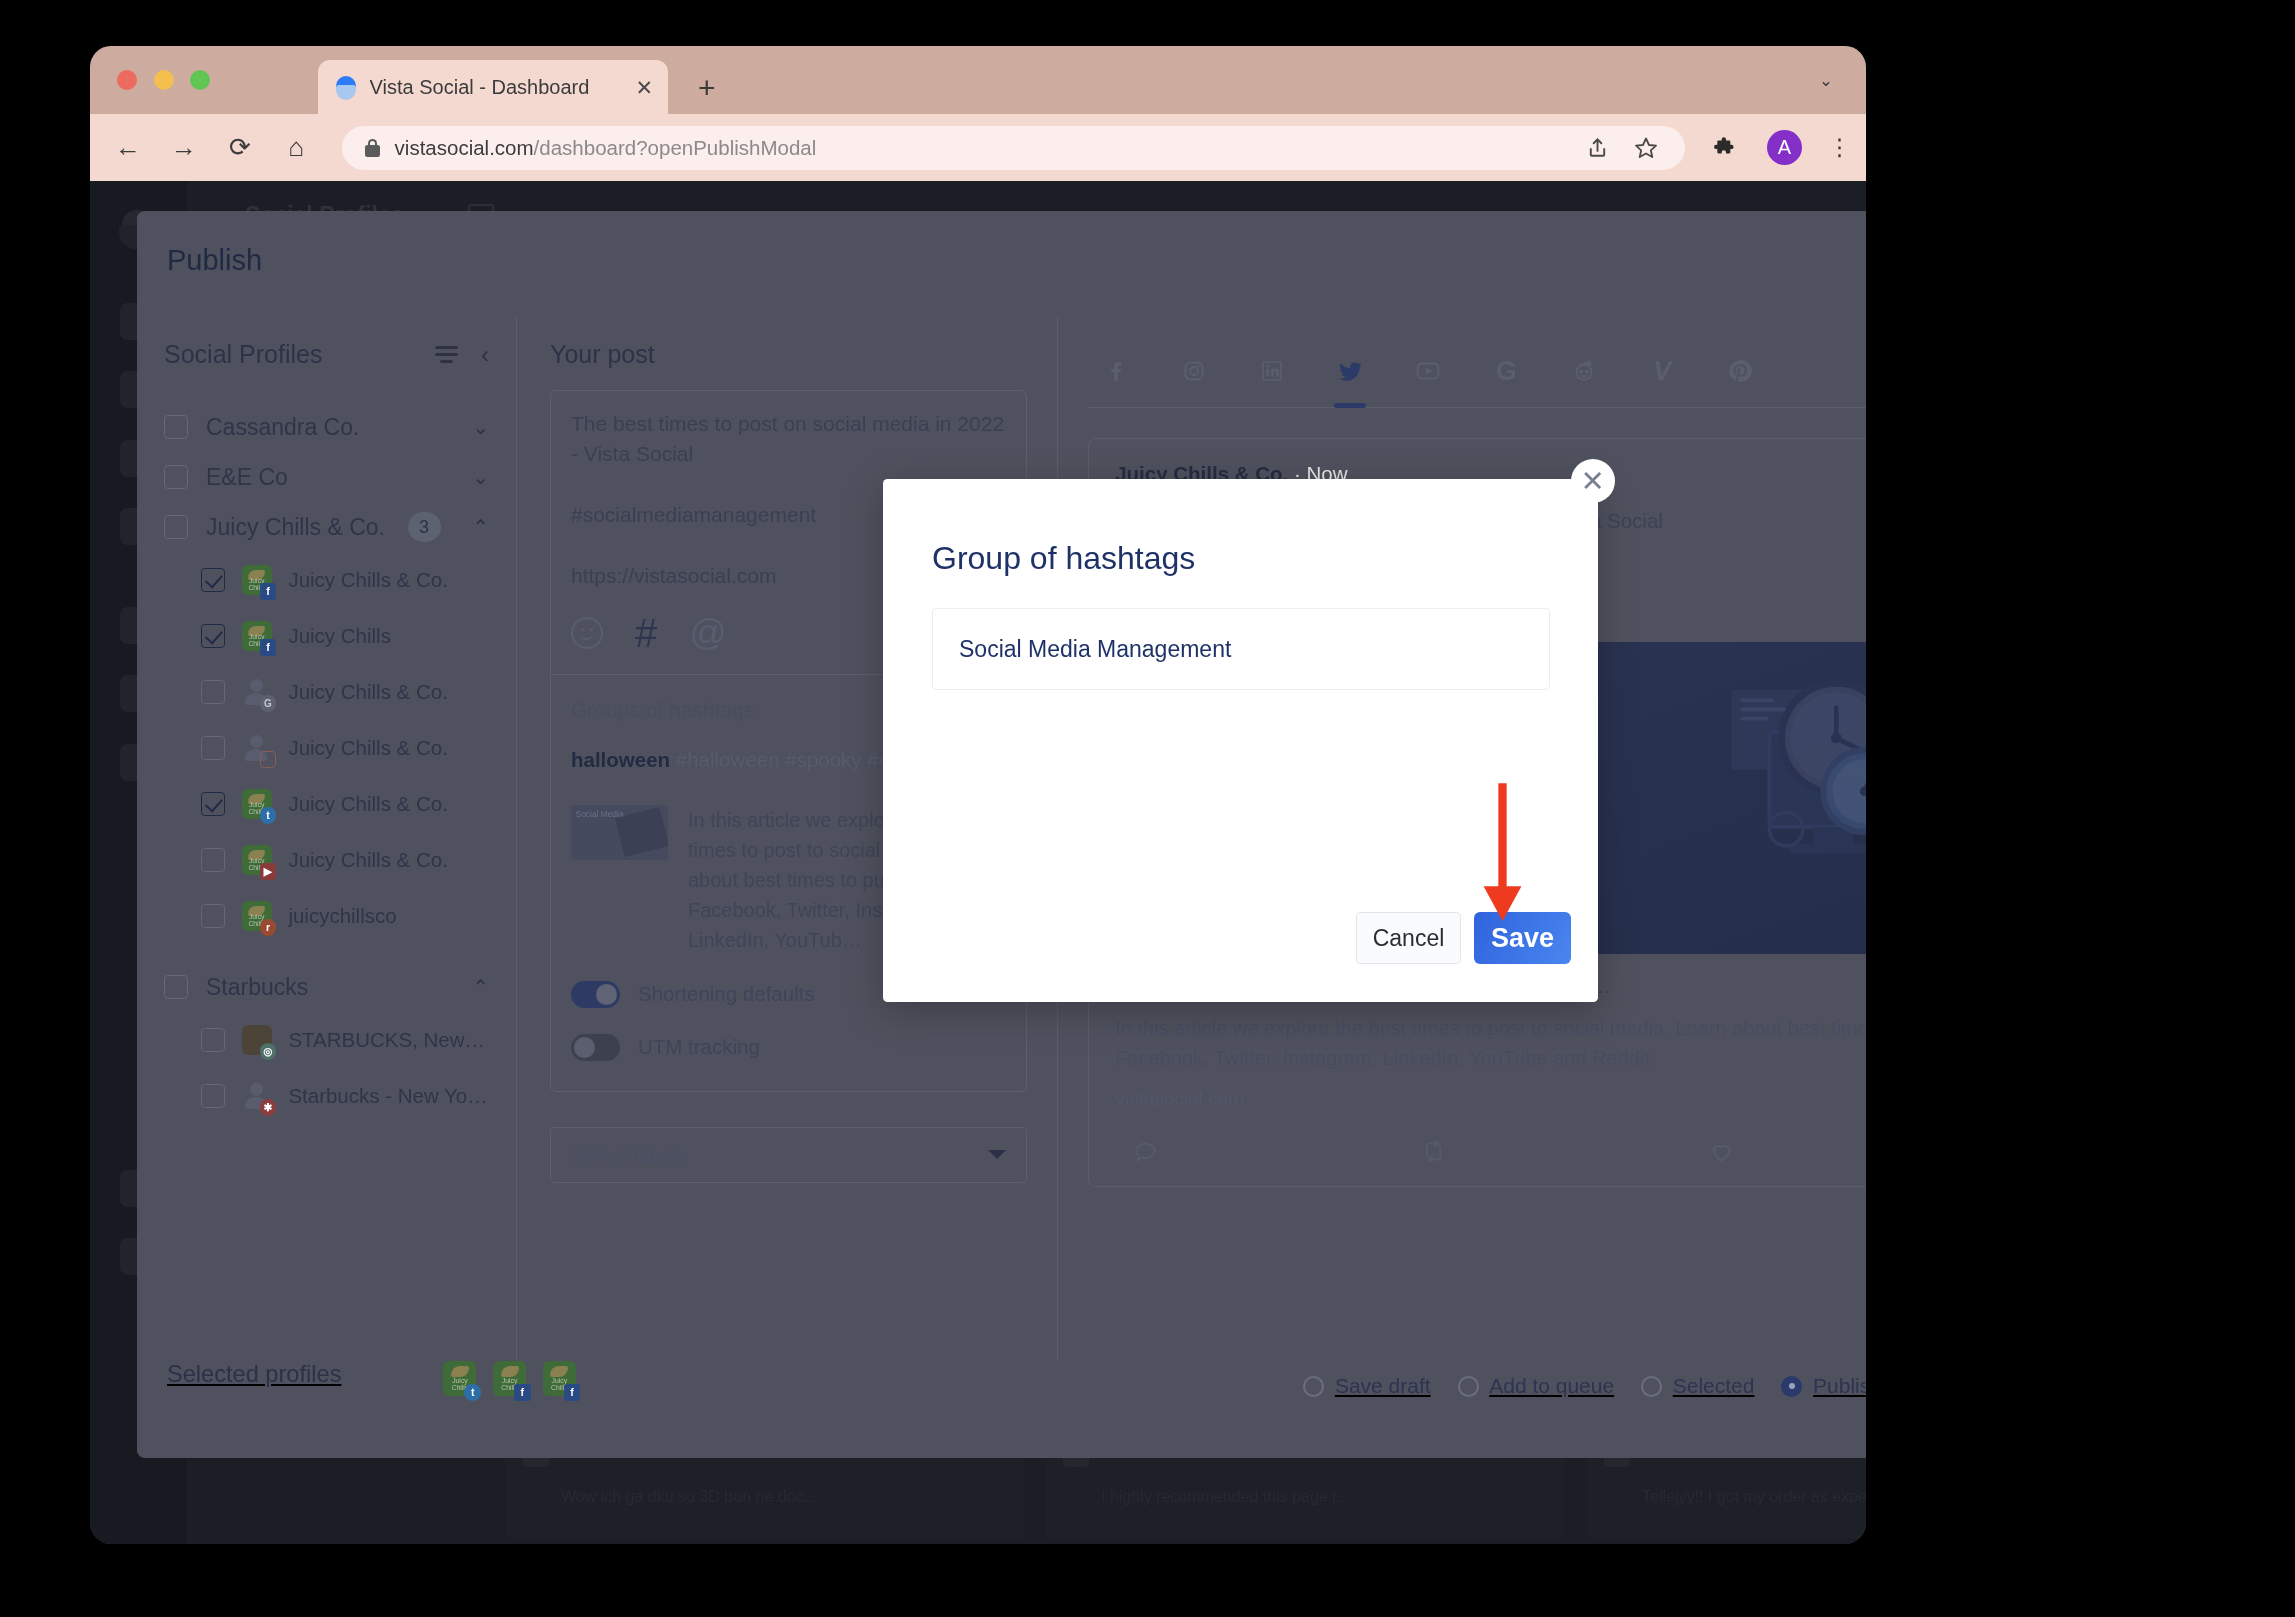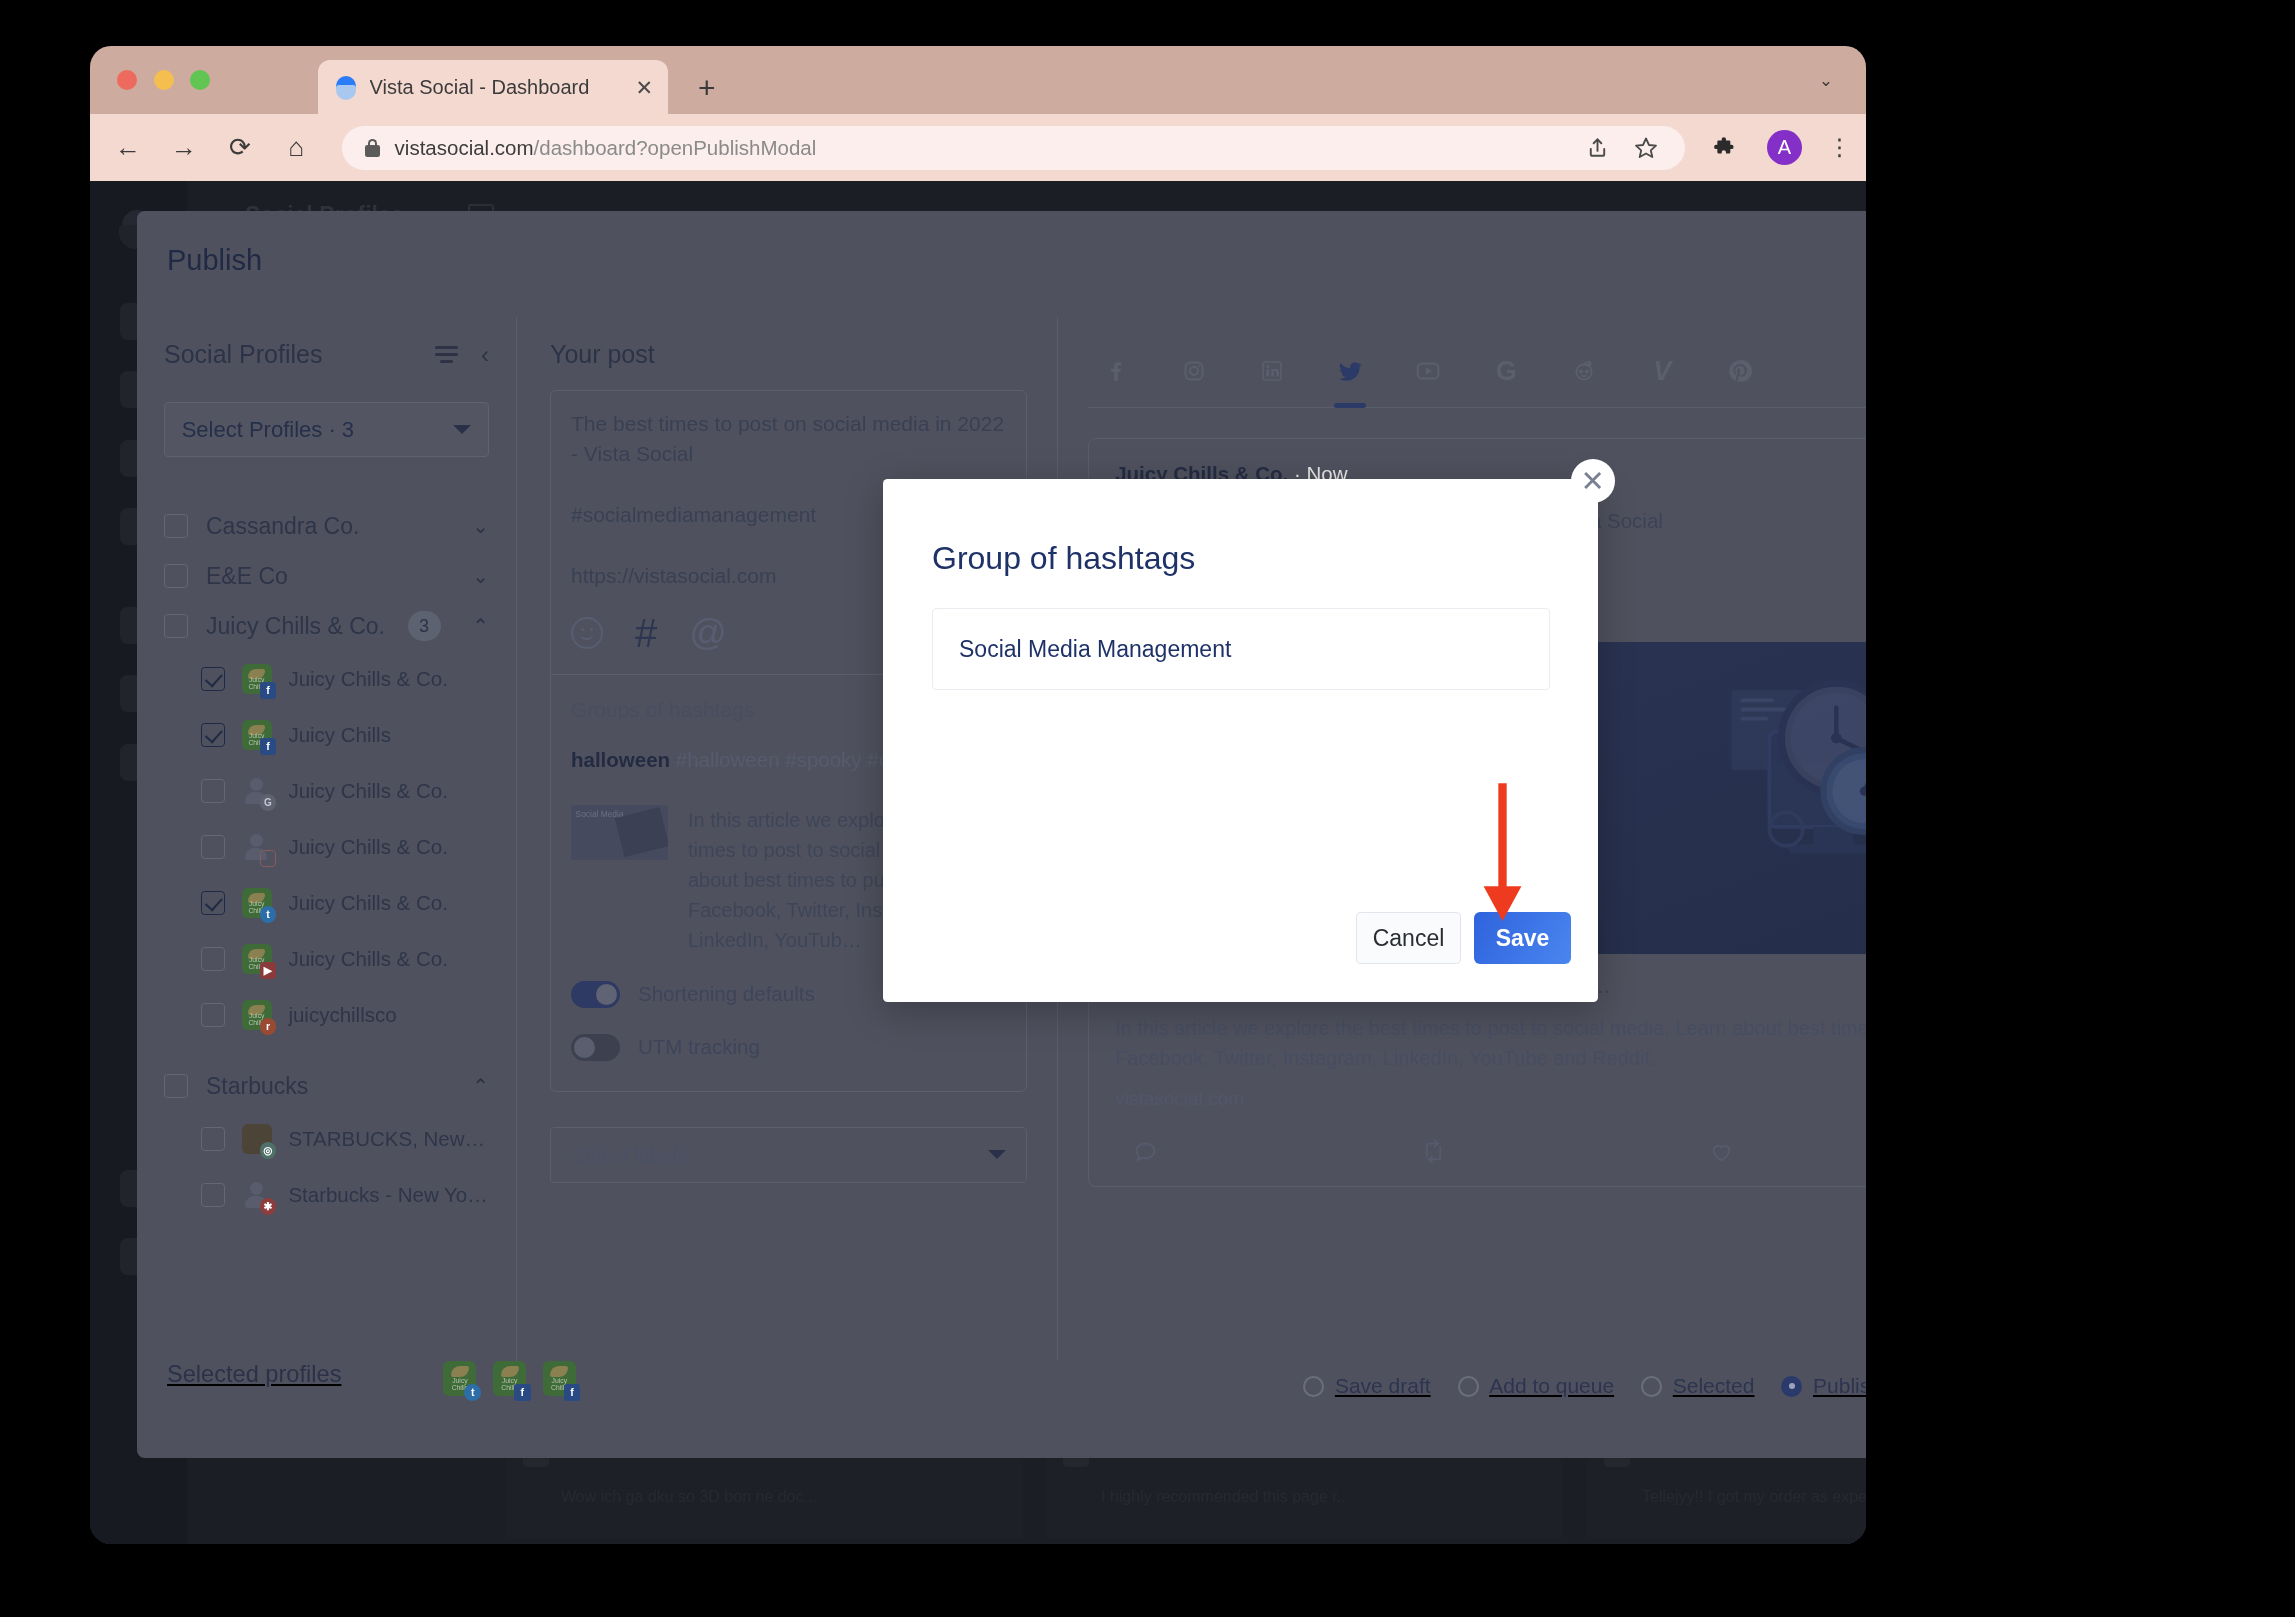--- a/index.html
+++ b/index.html
@@ -486,21 +486,21 @@
     background:#fafbfc; color:#2a2d33;
     font-size: 23px;
     display:flex;align-items:center;justify-content:center;
     cursor:pointer;
   }
   #save-button {
     position:absolute; right: 27px; bottom: 38px;
     width: 97px; height: 52px;
     border-radius: 6px;
     background: linear-gradient(120deg,#2f63dd,#4a86ef);
-    color:#fff; font-size: 23px; font-weight: bold;
+    color:#fff; font-size: 27px; font-weight: bold;
     display:flex;align-items:center;justify-content:center;
     cursor:pointer; border:none;
   }
 
   
   #annotation-arrow {
     position: absolute;
     left: 1386px; top: 599px;
     width: 53px; height: 152px;
     pointer-events: none;
@@ -615,24 +615,20 @@
             <div class="ph-icons">
               <span id="filter-icon">
                   <i></i>
                   <i></i>
                   <i></i>
                 </span>
               <span id="collapse-icon">‹</span>
             </div>
           </div>
 
-          <div id="select-profiles-box">
-            <span id="select-profiles-label">Select Profiles · 3</span>
-            <span class="caret-down"></span>
-          </div>
 
           <div class="group-row">
             <span class="cbox"></span>
             <span class="group-name">Cassandra Co.</span>
             <span class="chev">⌄</span>
           </div>
 
           <div class="group-row">
             <span class="cbox"></span>
             <span class="group-name">E&amp;E Co</span>

